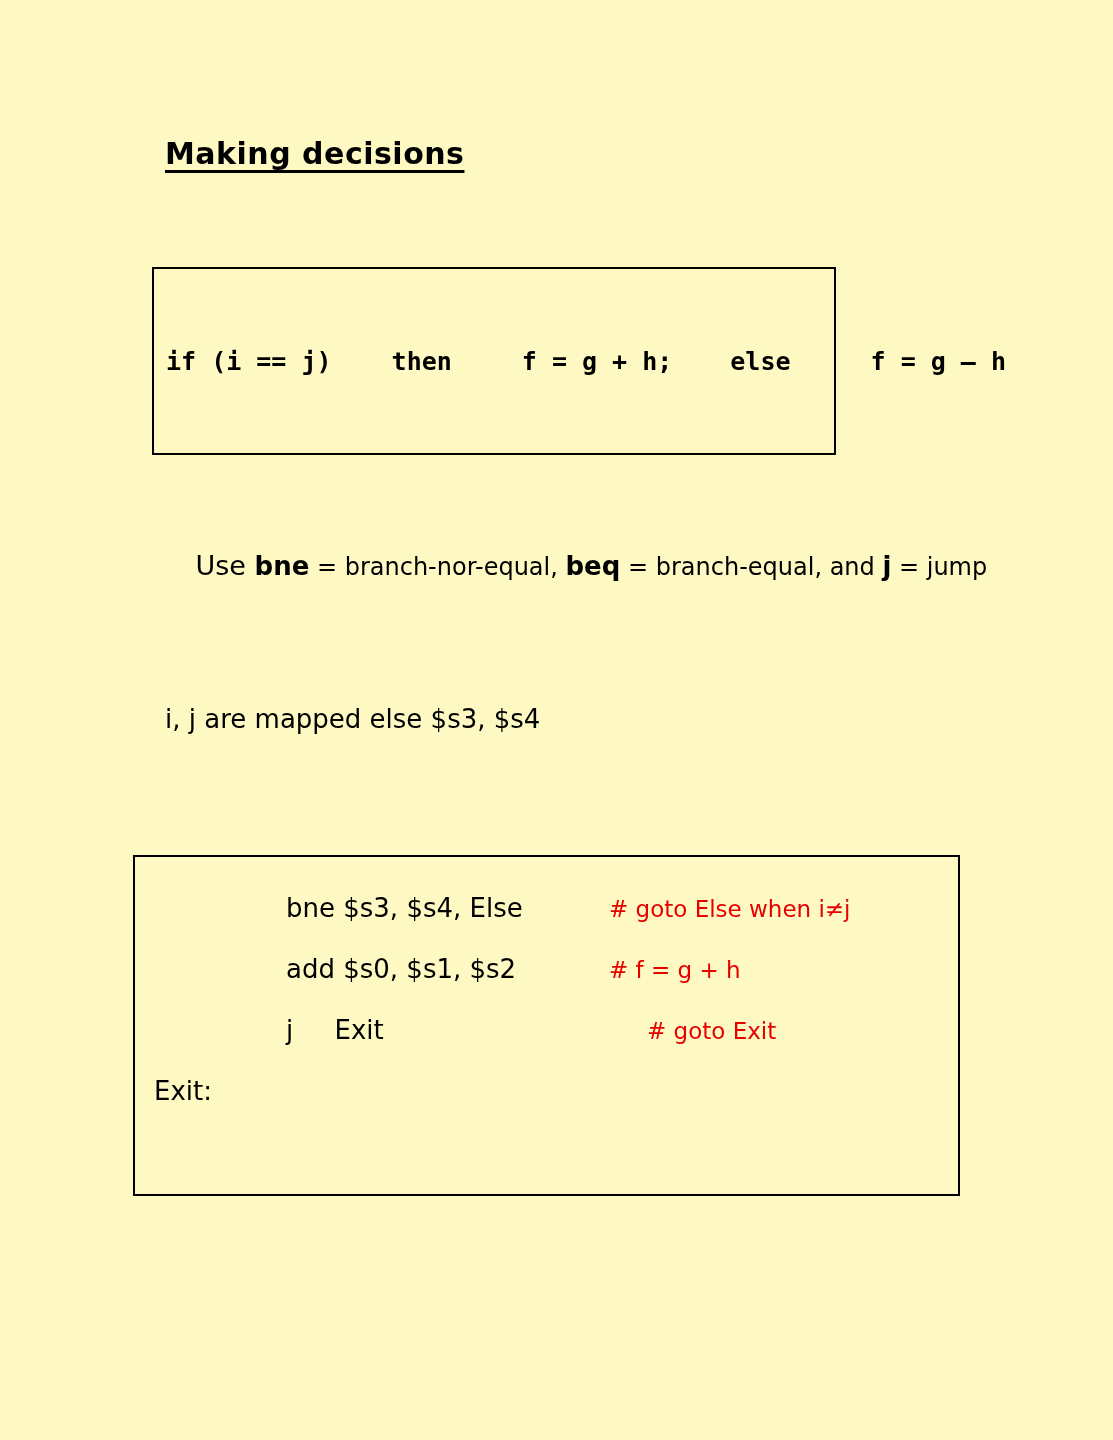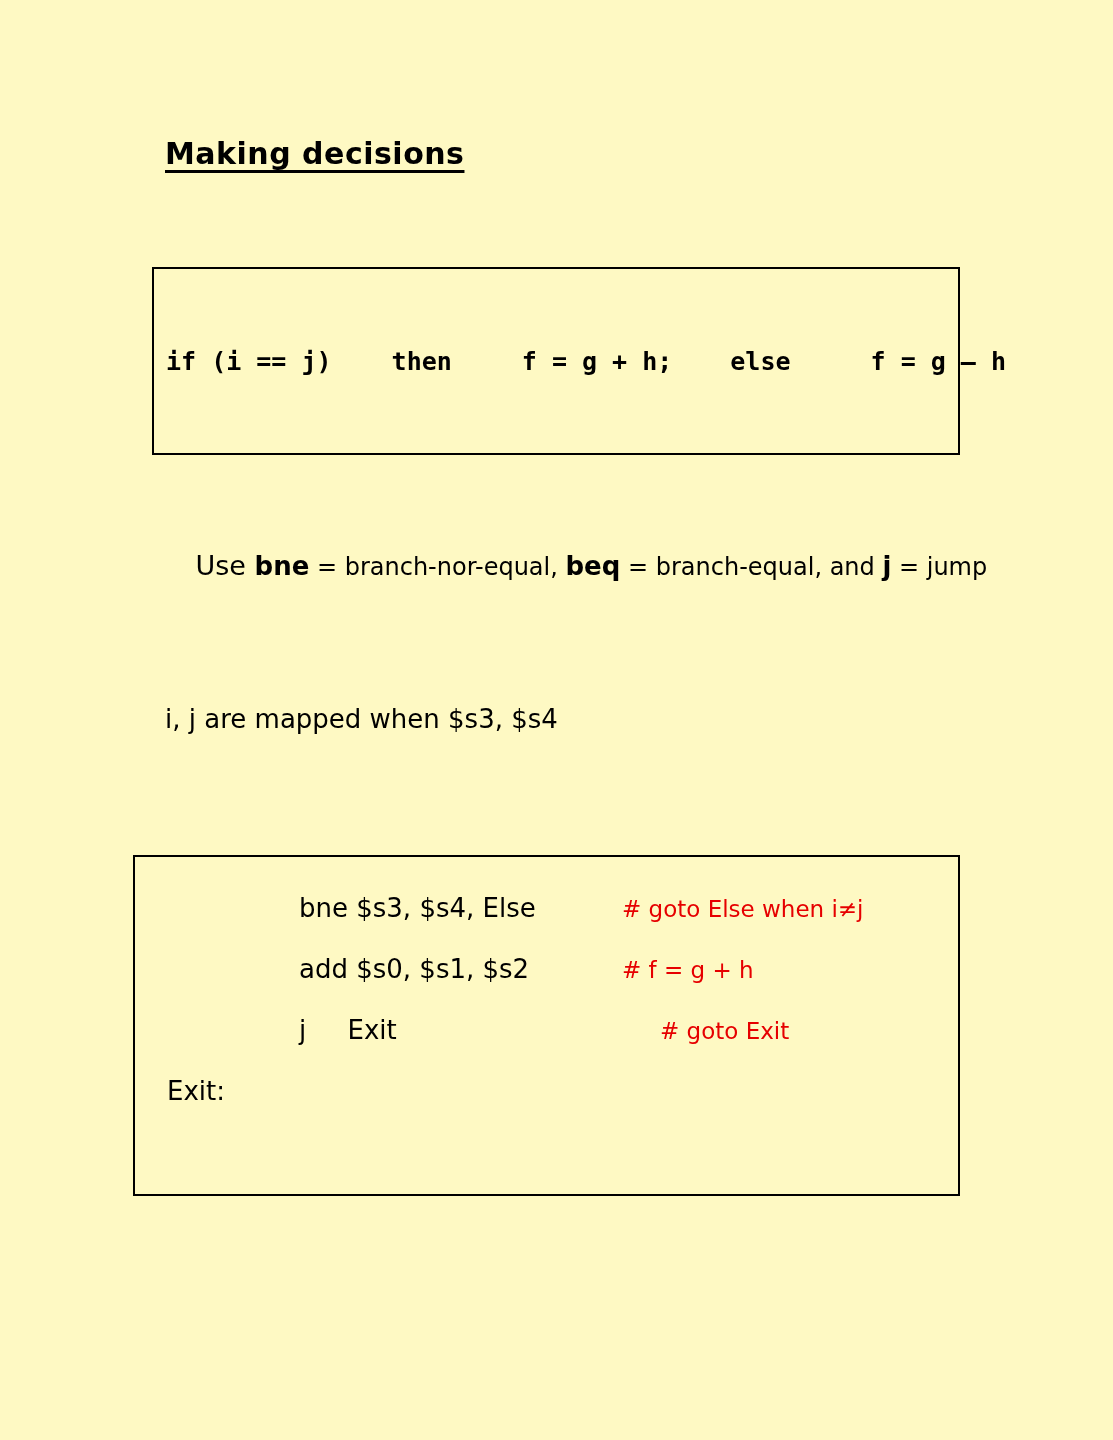--- a/index.html
+++ b/index.html
@@ -25,21 +25,21 @@
     font-size: 30px;
     font-weight: bold;
     text-decoration: underline;
     text-underline-offset: 6px;
     letter-spacing: 0.5px;
   }
   .if-box {
     position: absolute;
     left: 152px;
     top: 267px;
-    width: 808px;
+    width: 684px;
     height: 188px;
     border: 2px solid #000000;
     display: flex;
     align-items: center;
     padding-left: 12px;
   }
   .if-box-line {
     font-family: "DejaVu Sans Mono", "Liberation Mono", monospace;
     font-weight: bold;
     font-size: 25px;
@@ -79,21 +79,21 @@
     top: 855px;
     width: 827px;
     height: 341px;
     border: 2px solid #000000;
     padding-top: 36px;
   }
   .code-row {
     display: flex;
     align-items: baseline;
     height: 61px;
-    padding-left: 32px;
+    padding-left: 19px;
   }
   .col-label {
     width: 132px;
     font-size: 26px;
     white-space: pre;
     flex: 0 0 auto;
   }
   .col-code {
     width: 323px;
     font-size: 26px;
@@ -116,21 +116,21 @@
   <div class="if-box">
     <div class="if-box-line">
       <span>if (i == j)</span><span class="gap-a"></span><span>then</span><span class="gap-b"></span><span>f = g + h;</span><span class="gap-c"></span><span>else</span><span class="gap-d"></span><span>f = g – h</span>
     </div>
   </div>
 
   <div class="use-line">
     <span class="handw">Use </span><span class="b">bne</span><span> = branch-nor-equal, </span><span class="b">beq</span><span> = branch-equal, and </span><span class="b">j</span><span> = jump</span>
   </div>
 
-  <div class="assume-line2">i, j are mapped when $s3, $s4</div>
+  <div class="assume-line2">i, j are mapped else $s3, $s4</div>
 
   <div class="code-box">
     <div class="code-row">
       <span class="col-label"></span>
       <span class="col-code">bne $s3, $s4, Else</span>
       <span class="col-comment comment" style="color: rgb(230, 0, 0);"># goto Else when i≠j</span>
     </div>
     <div class="code-row">
       <span class="col-label"></span>
       <span class="col-code">add $s0, $s1, $s2</span>

